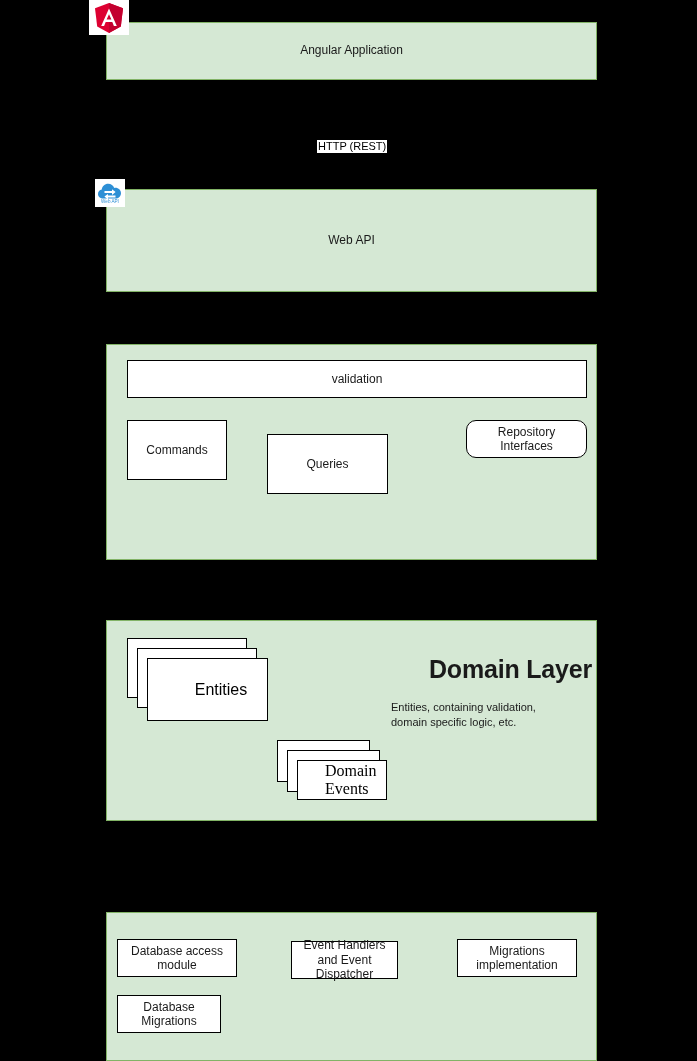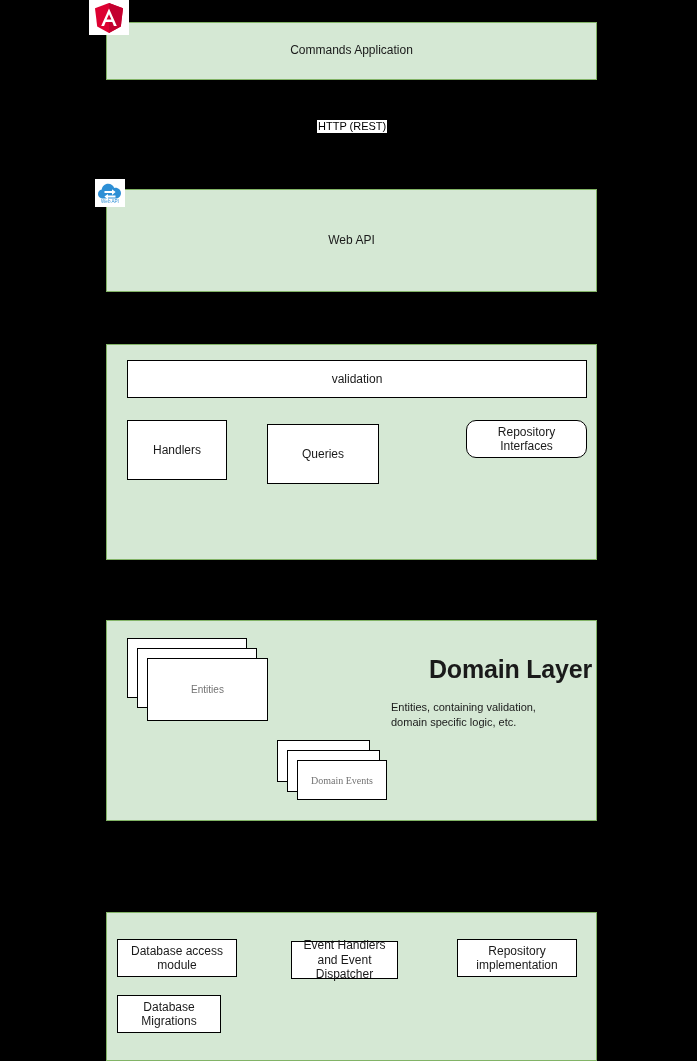--- a/index.html
+++ b/index.html
@@ -59,22 +59,23 @@
   .stack .card {
     position: absolute;
     background: #ffffff;
     border: 1px solid #000000;
     box-sizing: border-box;
   }
   .stack .card.front {
     display: flex;
     align-items: center;
     justify-content: center;
-    font-size: 10px;
-    color: #737373;
+    font-size: 16px;
+    color: #000000;
+    padding-left: 27px;
   }
   
   .edge-label {
     position: absolute;
     background: #ffffff;
     color: #000000;
     font-size: 11px;
     line-height: 13px;
     padding: 0 1px;
     white-space: nowrap;
@@ -140,33 +141,33 @@
 
     <path d="M 208 722 L 208 751 L 272 751" stroke="#000000" stroke-width="1.3" fill="none" marker-end="url(#arrow)"></path>
 
     <path d="M 577 955 L 697 955" stroke="#000000" stroke-width="1.3" fill="none"></path>
 
     <path d="M 105 240 L 108 240" stroke="#000000" stroke-width="1.6" fill="none"></path>
     <path d="M 105 723 L 108 723" stroke="#000000" stroke-width="1.6" fill="none"></path>
   </svg>
 
   <div class="layer-panel" style="left:106px; top:22px; width:491px; height:58px;"></div>
-  <div class="panel-title" style="left:106px; top:43px; width:491px;">Commands Application</div>
+  <div class="panel-title" style="left:106px; top:43px; width:491px;">Angular Application</div>
 
   <div class="icon-badge" style="left:89px; top:0px; width:40px; height:35px;">
     <svg width="40" height="35" viewBox="0 0 40 35">
       <rect x="0" y="0" width="40" height="35" fill="#ffffff"></rect>
       <path d="M20 3 L34 8.2 L31.8 26.5 L20 33 L8.2 26.5 L6 8.2 Z" fill="#dd0031"></path>
       <path d="M20 3 L20 33 L31.8 26.5 L34 8.2 Z" fill="#c3002f"></path>
       <path d="M20 8.5 L27.8 26 L24.9 26 L23.3 22 L16.7 22 L15.1 26 L12.2 26 Z
                M20 14.2 L17.6 19.6 L22.4 19.6 Z" fill="#ffffff"></path>
     </svg>
   </div>
 
-  <div class="edge-label" style="left:317px; top:120px;">HTTP (REST)</div>
+  <div class="edge-label" style="left:317px; top:140px;">HTTP (REST)</div>
 
   <div class="layer-panel" style="left:106px; top:189px; width:491px; height:103px;"></div>
   <div class="panel-title" style="left:106px; top:233px; width:491px;">Web API</div>
 
   <div class="icon-badge" style="left:95px; top:179px; width:30px; height:28px;">
     <svg width="30" height="28" viewBox="0 0 30 28">
       <rect x="0" y="0" width="30" height="28" fill="#ffffff"></rect>
       <path d="M8.5 19.5 C5 19.5 3 17.4 3 14.9 C3 12.7 4.6 10.9 6.8 10.5
                C7.1 7.2 9.8 4.7 13.2 4.7 C16 4.7 18.4 6.5 19.2 9
                C19.6 8.9 20 8.85 20.4 8.85 C23.5 8.85 26 11.3 26 14.2
@@ -174,23 +175,23 @@
       <path d="M9.5 12.1 L17 12.1 L17 10.3 L20.6 13.1 L17 15.9 L17 14.1 L9.5 14.1 Z" fill="#ffffff"></path>
       <path d="M20.5 16.6 L13 16.6 L13 14.9 L9.4 17.6 L13 20.4 L13 18.6 L20.5 18.6 Z" fill="#ffffff"></path>
     </svg>
     <div class="icon-caption" style="top:20px;">Web API</div>
   </div>
 
   <div class="layer-panel" style="left:106px; top:344px; width:491px; height:216px;"></div>
 
   <div class="node" style="left:127px; top:360px; width:460px; height:31px;">validation</div>
 
-  <div class="node" style="left:127px; top:420px; width:100px; height:60px;">Handlers</div>
-
-  <div class="node" style="left:267px; top:424px; width:112px; height:60px;">Queries</div>
+  <div class="node" style="left:127px; top:420px; width:100px; height:60px;">Commands</div>
+
+  <div class="node" style="left:267px; top:434px; width:121px; height:60px;">Queries</div>
 
   <div class="node" style="left:466px; top:420px; width:121px; height:31px;border-radius:10px;">Repository Interfaces</div>
 
   <div class="layer-panel" style="left:106px; top:620px; width:491px; height:201px;"></div>
 
   <div class="stack" style="left:127px; top:638px; width:145px; height:85px;">
     <div class="card" style="left:0px; top:0px; width:120px; height:60px;"></div>
     <div class="card" style="left:10px; top:10px; width:120px; height:60px;"></div>
     <div class="card front" style="left:20px; top:20px; width:121px; height:63px;">Entities</div>
   </div>
@@ -209,16 +210,16 @@
   <div class="layer-panel" style="left:106px; top:912px; width:491px; height:149px;"></div>
 
   <div class="node" style="left:117px; top:939px; width:120px; height:32px; white-space:pre-line;">Database access
 module</div>
 
   <div class="node" style="left:117px; top:995px; width:104px; height:31px;">Database Migrations</div>
 
   <div class="node" style="left:291px; top:941px; width:107px; height:38px; white-space:pre-line;">Event Handlers
 and Event Dispatcher</div>
 
-  <div class="node" style="left:457px; top:939px; width:120px; height:32px; white-space:pre-line;">Repository
+  <div class="node" style="left:457px; top:939px; width:120px; height:32px; white-space:pre-line;">Migrations
 implementation</div>
 
 </div>
 
 </body></html>

